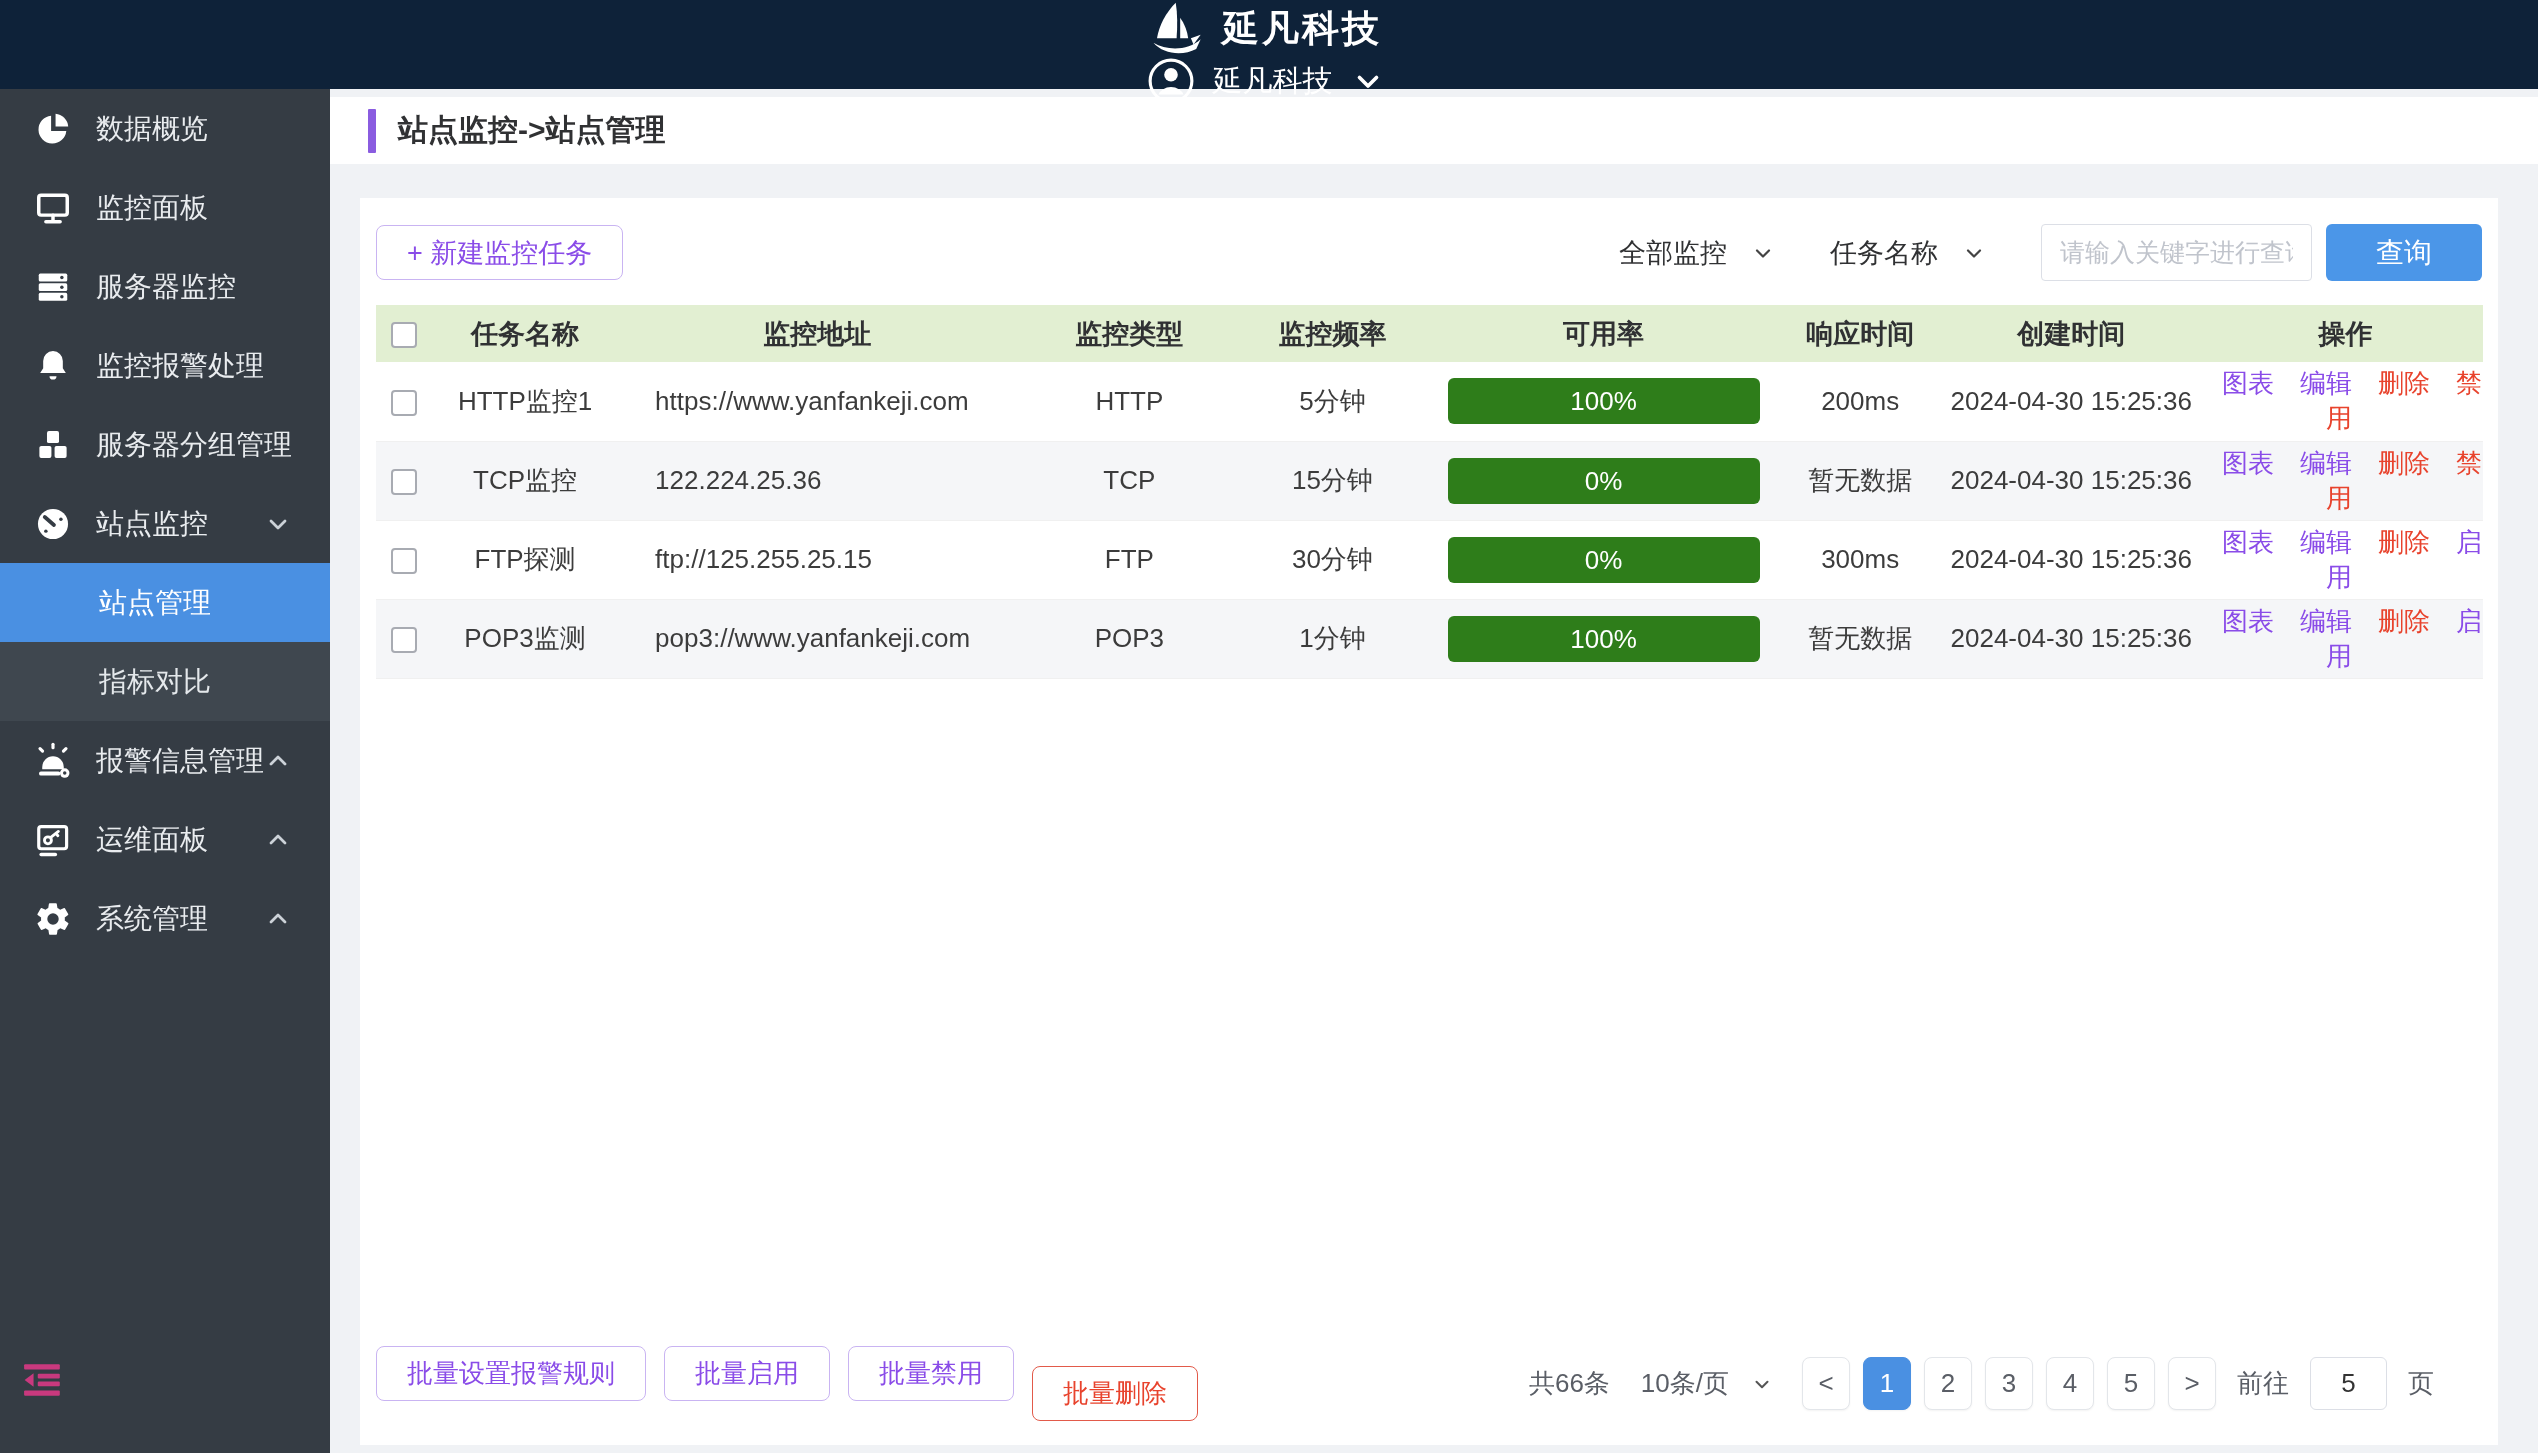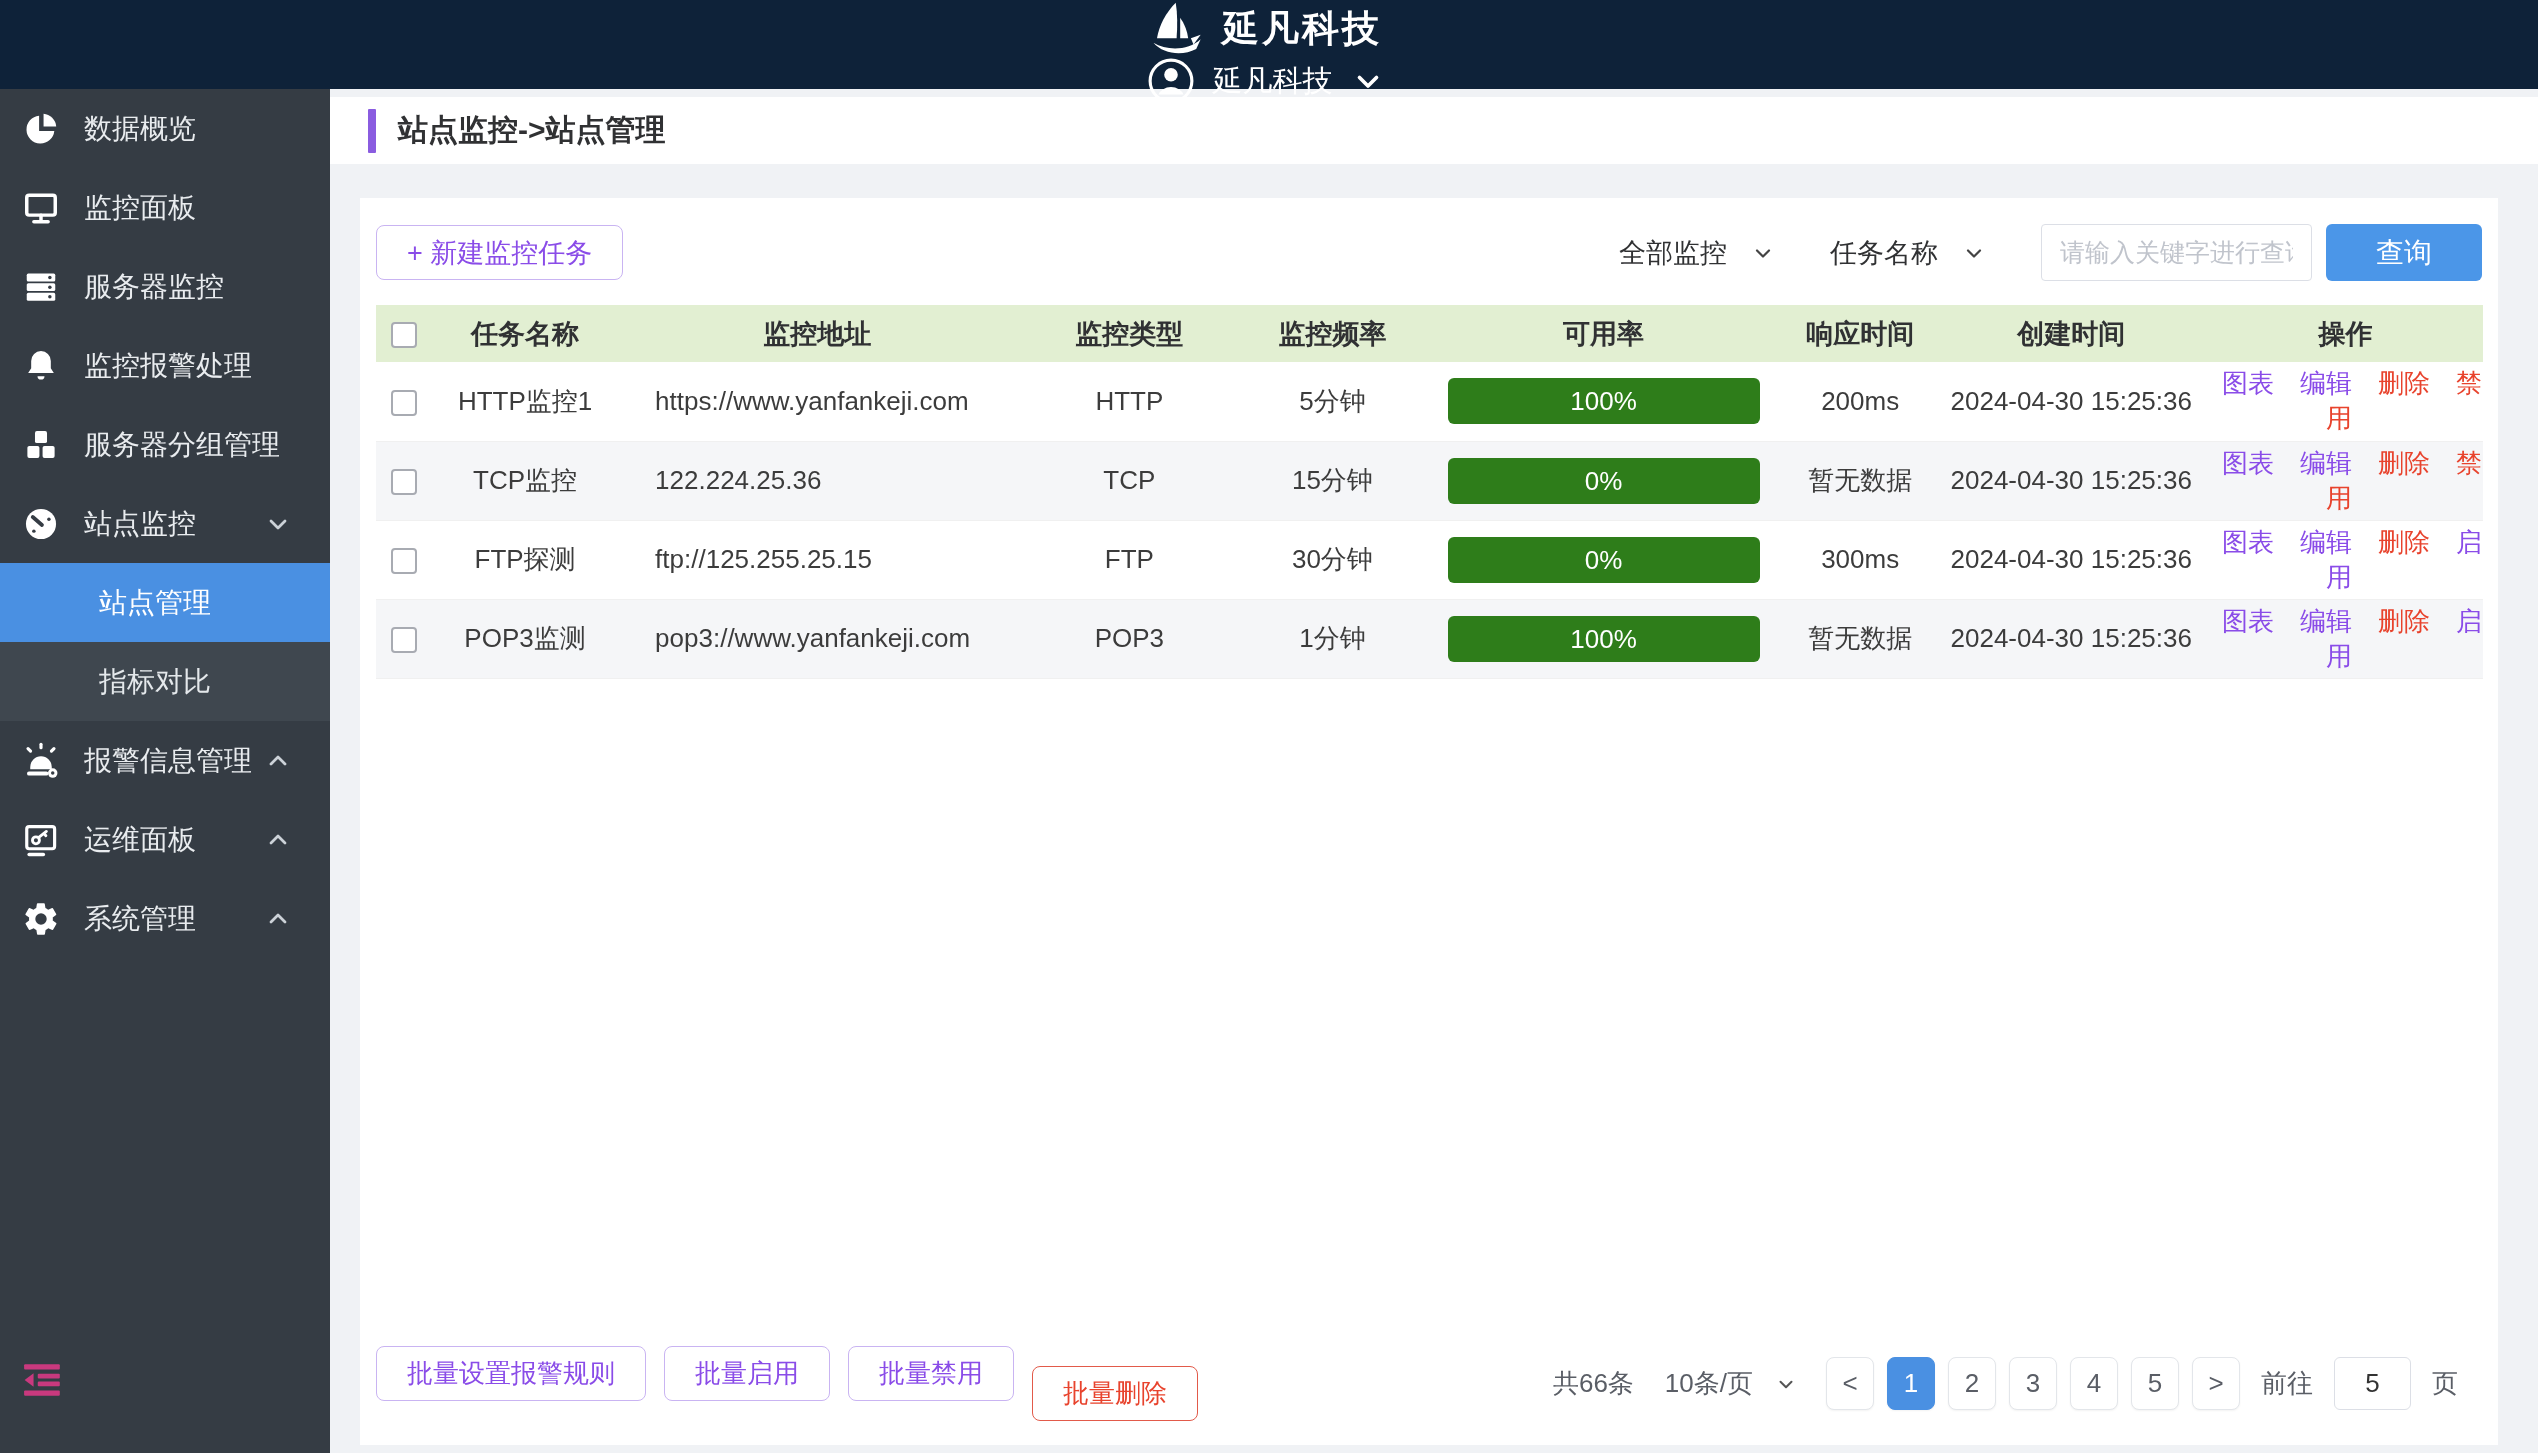--- a/index.html
+++ b/index.html
@@ -25,21 +25,21 @@
   
   .topbar{position:absolute;top:0;left:0;right:0;height:89px;background:var(--navy);
     display:flex;align-items:center;justify-content:space-between;padding:0 51px 0 44px;flex-direction:column;}
   .brand{display:flex;align-items:center;gap:16px;}
   .brand-text{color:#fff;font-size:37px;font-weight:bold;letter-spacing:3px;}
   .user{display:flex;align-items:center;gap:18px;color:#fff;}
   .user-name{font-size:30px;}
 
   
   .sidebar{position:absolute;top:89px;left:0;bottom:0;width:330px;background:var(--side);}
-  .menu-item{height:79px;display:flex;align-items:center;padding:0 38px 0 20px;color:#e9ecef;cursor:pointer;}
+  .menu-item{height:79px;display:flex;align-items:center;padding:0 38px 0 32px;color:#e9ecef;cursor:pointer;}
   .menu-item .mi-icon{width:42px;display:flex;justify-content:center;color:#fff;flex:none;}
   .menu-item .mi-label{font-size:28px;margin-left:22px;white-space:nowrap;}
   .menu-item .mi-arrow{margin-left:auto;color:#ccd2d8;display:flex;}
   .submenu-item{height:79px;display:flex;align-items:center;padding-left:99px;font-size:28px;color:#e4e8eb;cursor:pointer;}
   .submenu-item.active{background:var(--blue);color:#fff;}
   .submenu-item.plain{background:var(--side-sub);}
   .collapse-btn{position:absolute;left:22px;bottom:51px;cursor:pointer;color:#c9397e;}
 
   
   .crumb-bar{position:absolute;top:97px;left:330px;right:0;height:67px;background:#fff;display:flex;align-items:center;}
@@ -71,21 +71,21 @@
   .checkbox{display:inline-block;width:26px;height:26px;border:2px solid #a8abb2;border-radius:4px;background:#fff;vertical-align:middle;cursor:pointer;}
   .avail-bar{width:312px;height:46px;line-height:46px;margin:0 auto;background:var(--green-bar);
     border-radius:6px;color:#fff;font-size:26px;text-align:center;}
   .ops a{margin:0 13px;font-size:26px;text-decoration:none;cursor:pointer;}
   a.link.purple{color:var(--purple);}
   a.link.red{color:var(--red);}
   a.link.toggle[data-state="danger"]{color:var(--red);}
   a.link.toggle[data-state="primary"]{color:var(--purple);}
 
   
-  .card-footer{position:absolute;left:16px;right:32px;bottom:24px;display:flex;align-items:center;justify-content:space-between;}
+  .card-footer{position:absolute;left:16px;right:56px;bottom:24px;display:flex;align-items:center;justify-content:space-between;}
   .bulk{display:flex;gap:18px;}
   .bulk button{height:55px;padding:0 30px;background:#fff;border:1px solid var(--purple-border);
     border-radius:8px;color:var(--purple);font-size:26px;cursor:pointer;}
   .bulk button.danger{border-color:var(--red-border);color:var(--red);margin-top:20px;}
   .pagination{display:flex;align-items:center;gap:13px;}
   .pg-total{font-size:26px;color:#5a5e66;margin-right:18px;}
   .pg-size{display:flex;align-items:center;gap:22px;margin-right:16px;cursor:pointer;}
   .pg-size-value{font-size:26px;color:#5a5e66;}
   .pg-size .sel-arrow{color:#555;display:flex;}
   .pg-btn{min-width:48px;height:53px;padding:0 10px;background:#fff;border:1px solid #e3e6ea;border-radius:8px;

